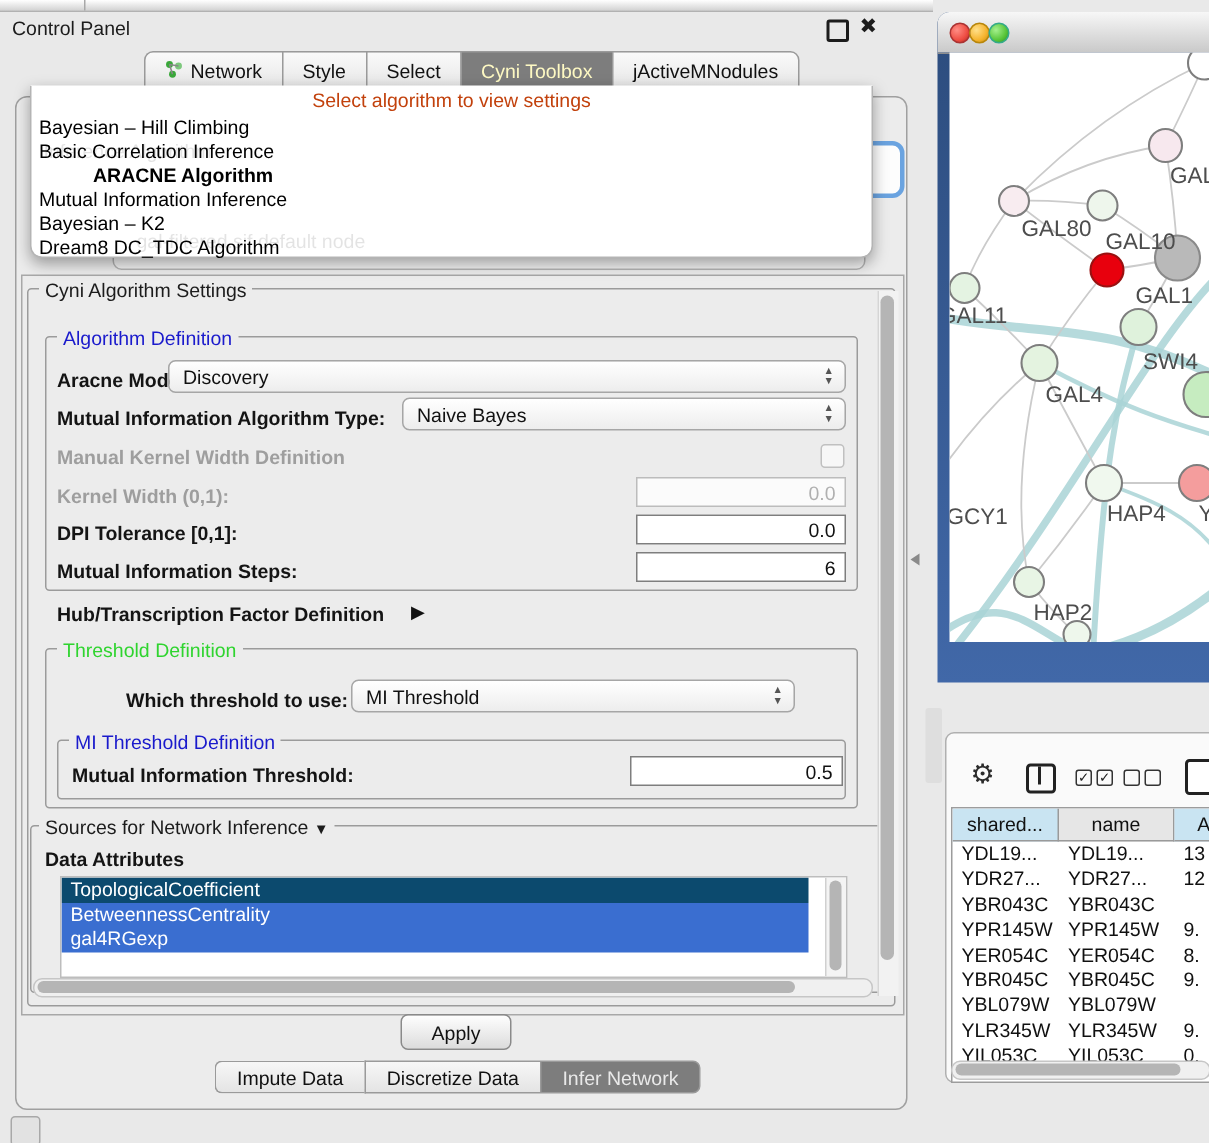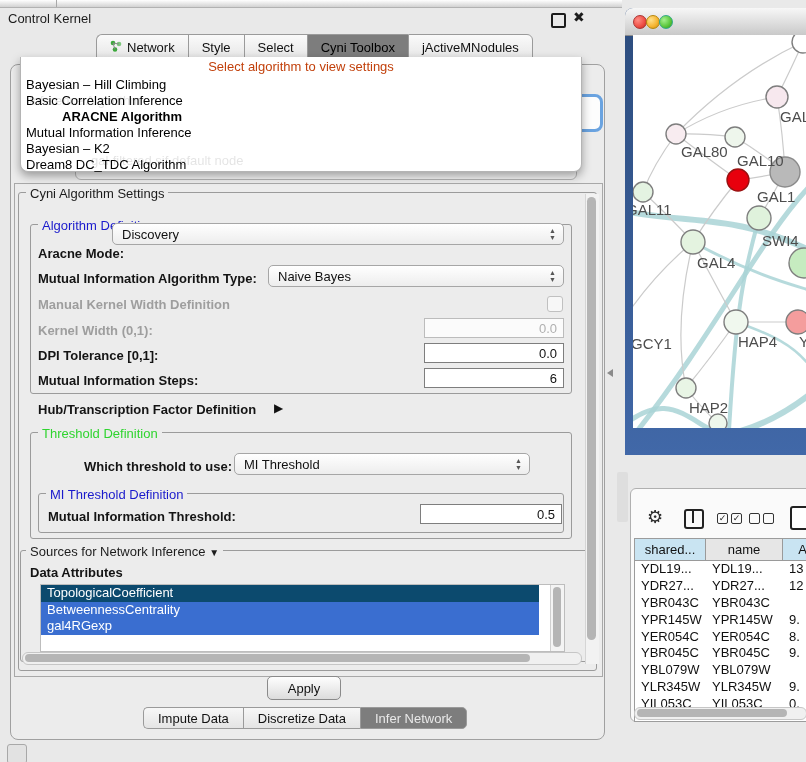--- a/index.html
+++ b/index.html
@@ -12,21 +12,21 @@
   
   #cp-title{left:8px;top:11px;font-size:13px;color:#1c1c1c;}
   #cp-float{left:551px;top:13px;width:11px;height:11px;border:2px solid #1c1c1c;border-radius:2px;background:transparent;}
   #cp-close{left:573px;top:9px;font-size:14px;font-weight:bold;color:#1c1c1c;}
   
   #tabbar{left:96px;top:34px;height:26px;display:flex;align-items:stretch;}
   .tab{display:flex;align-items:center;gap:5px;padding:0 13px;font-size:13px;color:#111;
        background:linear-gradient(#fafafa,#e6e6e6);border:1px solid #9a9a9a;border-right:none;}
   .tab:first-child{border-radius:6px 0 0 0;}
   .tab:last-child{border-right:1px solid #9a9a9a;border-radius:0 6px 0 0;}
-  .tab.sel{background:#7d7d7d;color:#000000;}
+  .tab.sel{background:#7d7d7d;color:#fef9c3;}
   
   #outer-panel{left:10px;top:64px;width:593px;height:674px;background:#ececec;border:1px solid #a0a0a0;border-radius:8px;}
   #ghost-combo{left:75px;top:150px;width:500px;height:28px;border:1px solid #b5b5b5;border-radius:6px;background:#f4f4f4;z-index:1;}
   #focus-ring{left:563px;top:94px;width:34px;height:32px;border:3px solid #6aa3e0;border-radius:8px;background:#fdfdfd;z-index:2;}
   
   #dropdown{left:20px;top:57px;width:560px;height:114px;background:#ffffff;border:1px solid #b4b4b4;border-top:none;
             border-radius:0 0 8px 8px;box-shadow:0 4px 10px rgba(0,0,0,.35);z-index:10;}
   #dd-placeholder{left:0;top:2px;width:560px;text-align:center;font-size:13px;color:#c2410c;}
   .dd-item{position:absolute;left:5px;width:548px;height:16px;line-height:16px;font-size:13px;color:#000;}
   .dd-item.bold{font-weight:bold;}
@@ -98,21 +98,21 @@
   text{font-family:"Liberation Sans","DejaVu Sans",sans-serif;}
 </style>
 </head>
 <body>
 
 <div id="app">
 
   <div id="top-strip" class="abs"></div>
   <div id="top-strip-tick" class="abs"></div>
 
-  <div id="cp-title" class="abs">Control Kernel</div>
+  <div id="cp-title" class="abs">Control Panel</div>
   <div id="cp-float" class="abs"></div>
   <div id="cp-close" class="abs">✖</div>
 
   <div id="tabbar" class="abs">
       <div class="tab">
         <span><svg width="12" height="12">
             <circle cx="3" cy="3" r="2.3" fill="#3aa83a"></circle>
             <circle cx="9" cy="4" r="2.3" fill="#7dc87d"></circle>
             <circle cx="5" cy="9.5" r="2.3" fill="#3aa83a"></circle>
             <line x1="3" y1="3" x2="9" y2="4" stroke="#888" stroke-width="1"></line>
@@ -154,21 +154,21 @@
 
   <div id="scrollpane" class="abs"></div>
 
   <div class="group" style="left:18px;top:192px;width:577px;height:477px;"></div>
   <div class="legend" style="left:26px;top:186px;">Cyni Algorithm Settings</div>
 
   <div class="group" style="left:30px;top:224px;width:540px;height:168px;"></div>
   <div class="legend blue" style="left:38px;top:218px;">Algorithm Definition</div>
 
   <div class="flabel" style="left:38px;top:246px;">Aracne Mode:</div>
-  <div class="combo" style="left:112px;top:223px;width:452px;">
+  <div class="combo" style="left:112px;top:240px;width:452px;">
     <span>Discovery</span>
     <span class="stepper">
         <span>▲</span>
         <span>▼</span>
       </span>
   </div>
 
   <div class="flabel" style="left:38px;top:271px;">Mutual Information Algorithm Type:</div>
   <div class="combo" style="left:268px;top:265px;width:296px;">
     <span>Naive Bayes</span>

